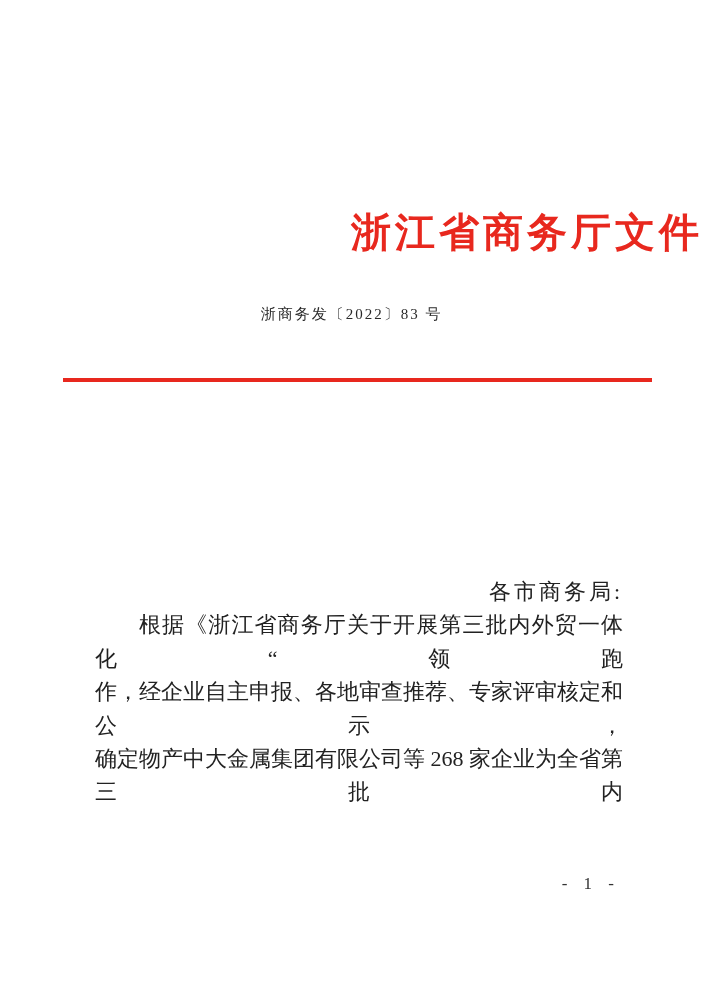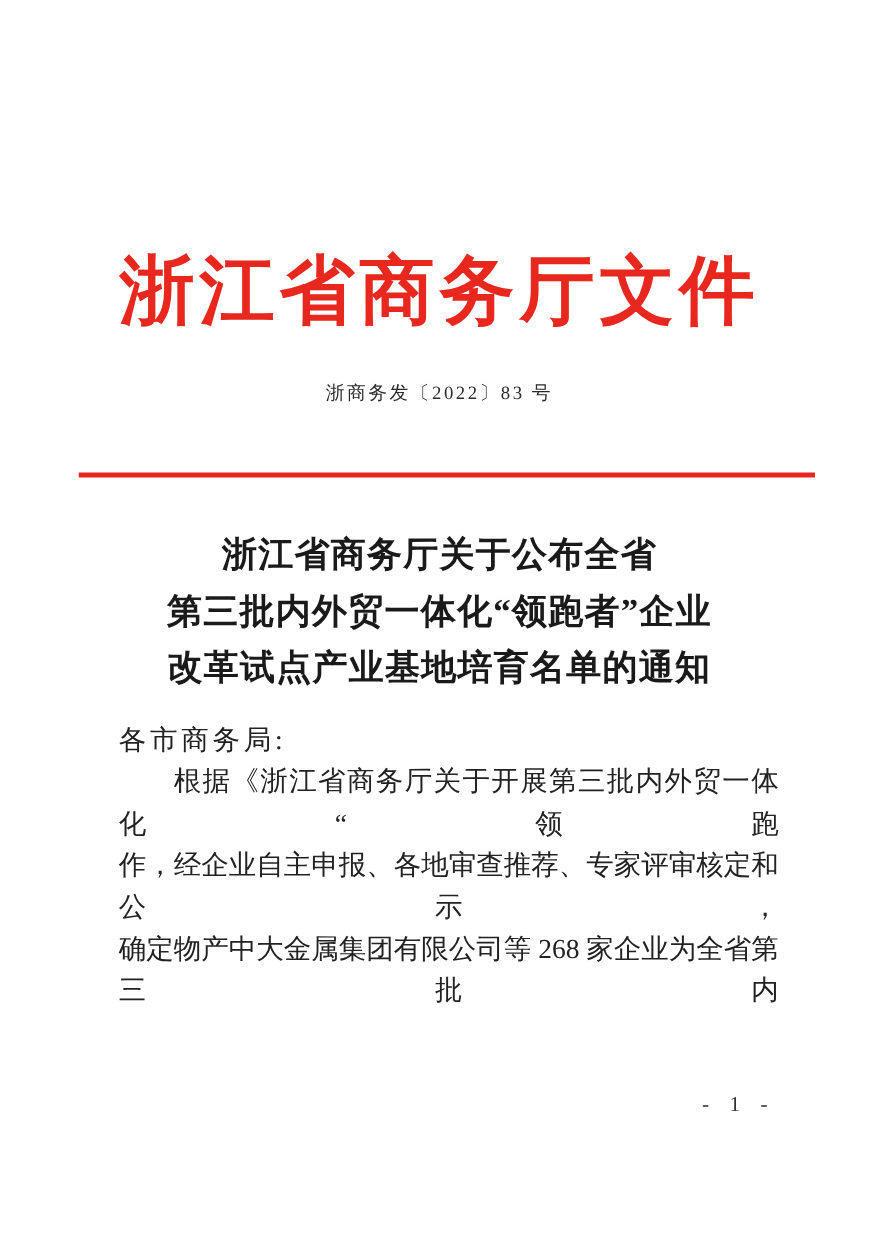--- a/index.html
+++ b/index.html
@@ -14,23 +14,23 @@
     height: 1000px;
     background: #ffffff;
     overflow: hidden;
   }
   
   .agency-header {
     position: absolute;
     top: 188px;
     left: 0;
     width: 703px;
-    text-align: center;
+    text-align: right;
     color: #e8281e;
-    font-size: 60px;
+    font-size: 40px;
     font-weight: bold;
     letter-spacing: 4px;
     line-height: 90px;
     white-space: nowrap;
   }
   
   .doc-number {
     position: absolute;
     top: 305px;
     left: 0;
@@ -67,21 +67,21 @@
   .body-text {
     position: absolute;
     top: 575px;
     left: 95px;
     width: 528px;
     color: #222222;
     font-size: 22px;
     line-height: 33.4px;
   }
   .salutation {
-    text-align: left;
+    text-align: right;
     letter-spacing: 3px;
   }
   .body-line {
     text-align: justify;
     text-align-last: justify;
     -moz-text-align-last: justify;
   }
   .indent2 { text-indent: 2em; font-family: Liberation Serif, serif; }
   
   .page-number {
@@ -99,25 +99,20 @@
 <body>
 
 <div class="page">
 
   <div class="agency-header">浙江省商务厅文件</div>
 
   <div class="doc-number">浙商务发〔2022〕83 号</div>
 
   <div class="red-rule"></div>
 
-  <div class="notice-title">
-    <div>浙江省商务厅关于公布全省</div>
-    <div>第三批内外贸一体化“领跑者”企业</div>
-    <div>改革试点产业基地培育名单的通知</div>
-  </div>
 
   <div class="body-text">
     <div class="salutation">各市商务局:</div>
     <div class="body-line indent2">根据《浙江省商务厅关于开展第三批内外贸一体化“领跑</div>
     <div class="body-line">作，经企业自主申报、各地审查推荐、专家评审核定和公示，</div>
     <div class="body-line">确定物产中大金属集团有限公司等 268 家企业为全省第三批内</div>
 
   </div>
 
   <div class="page-number">- 1 -</div>

